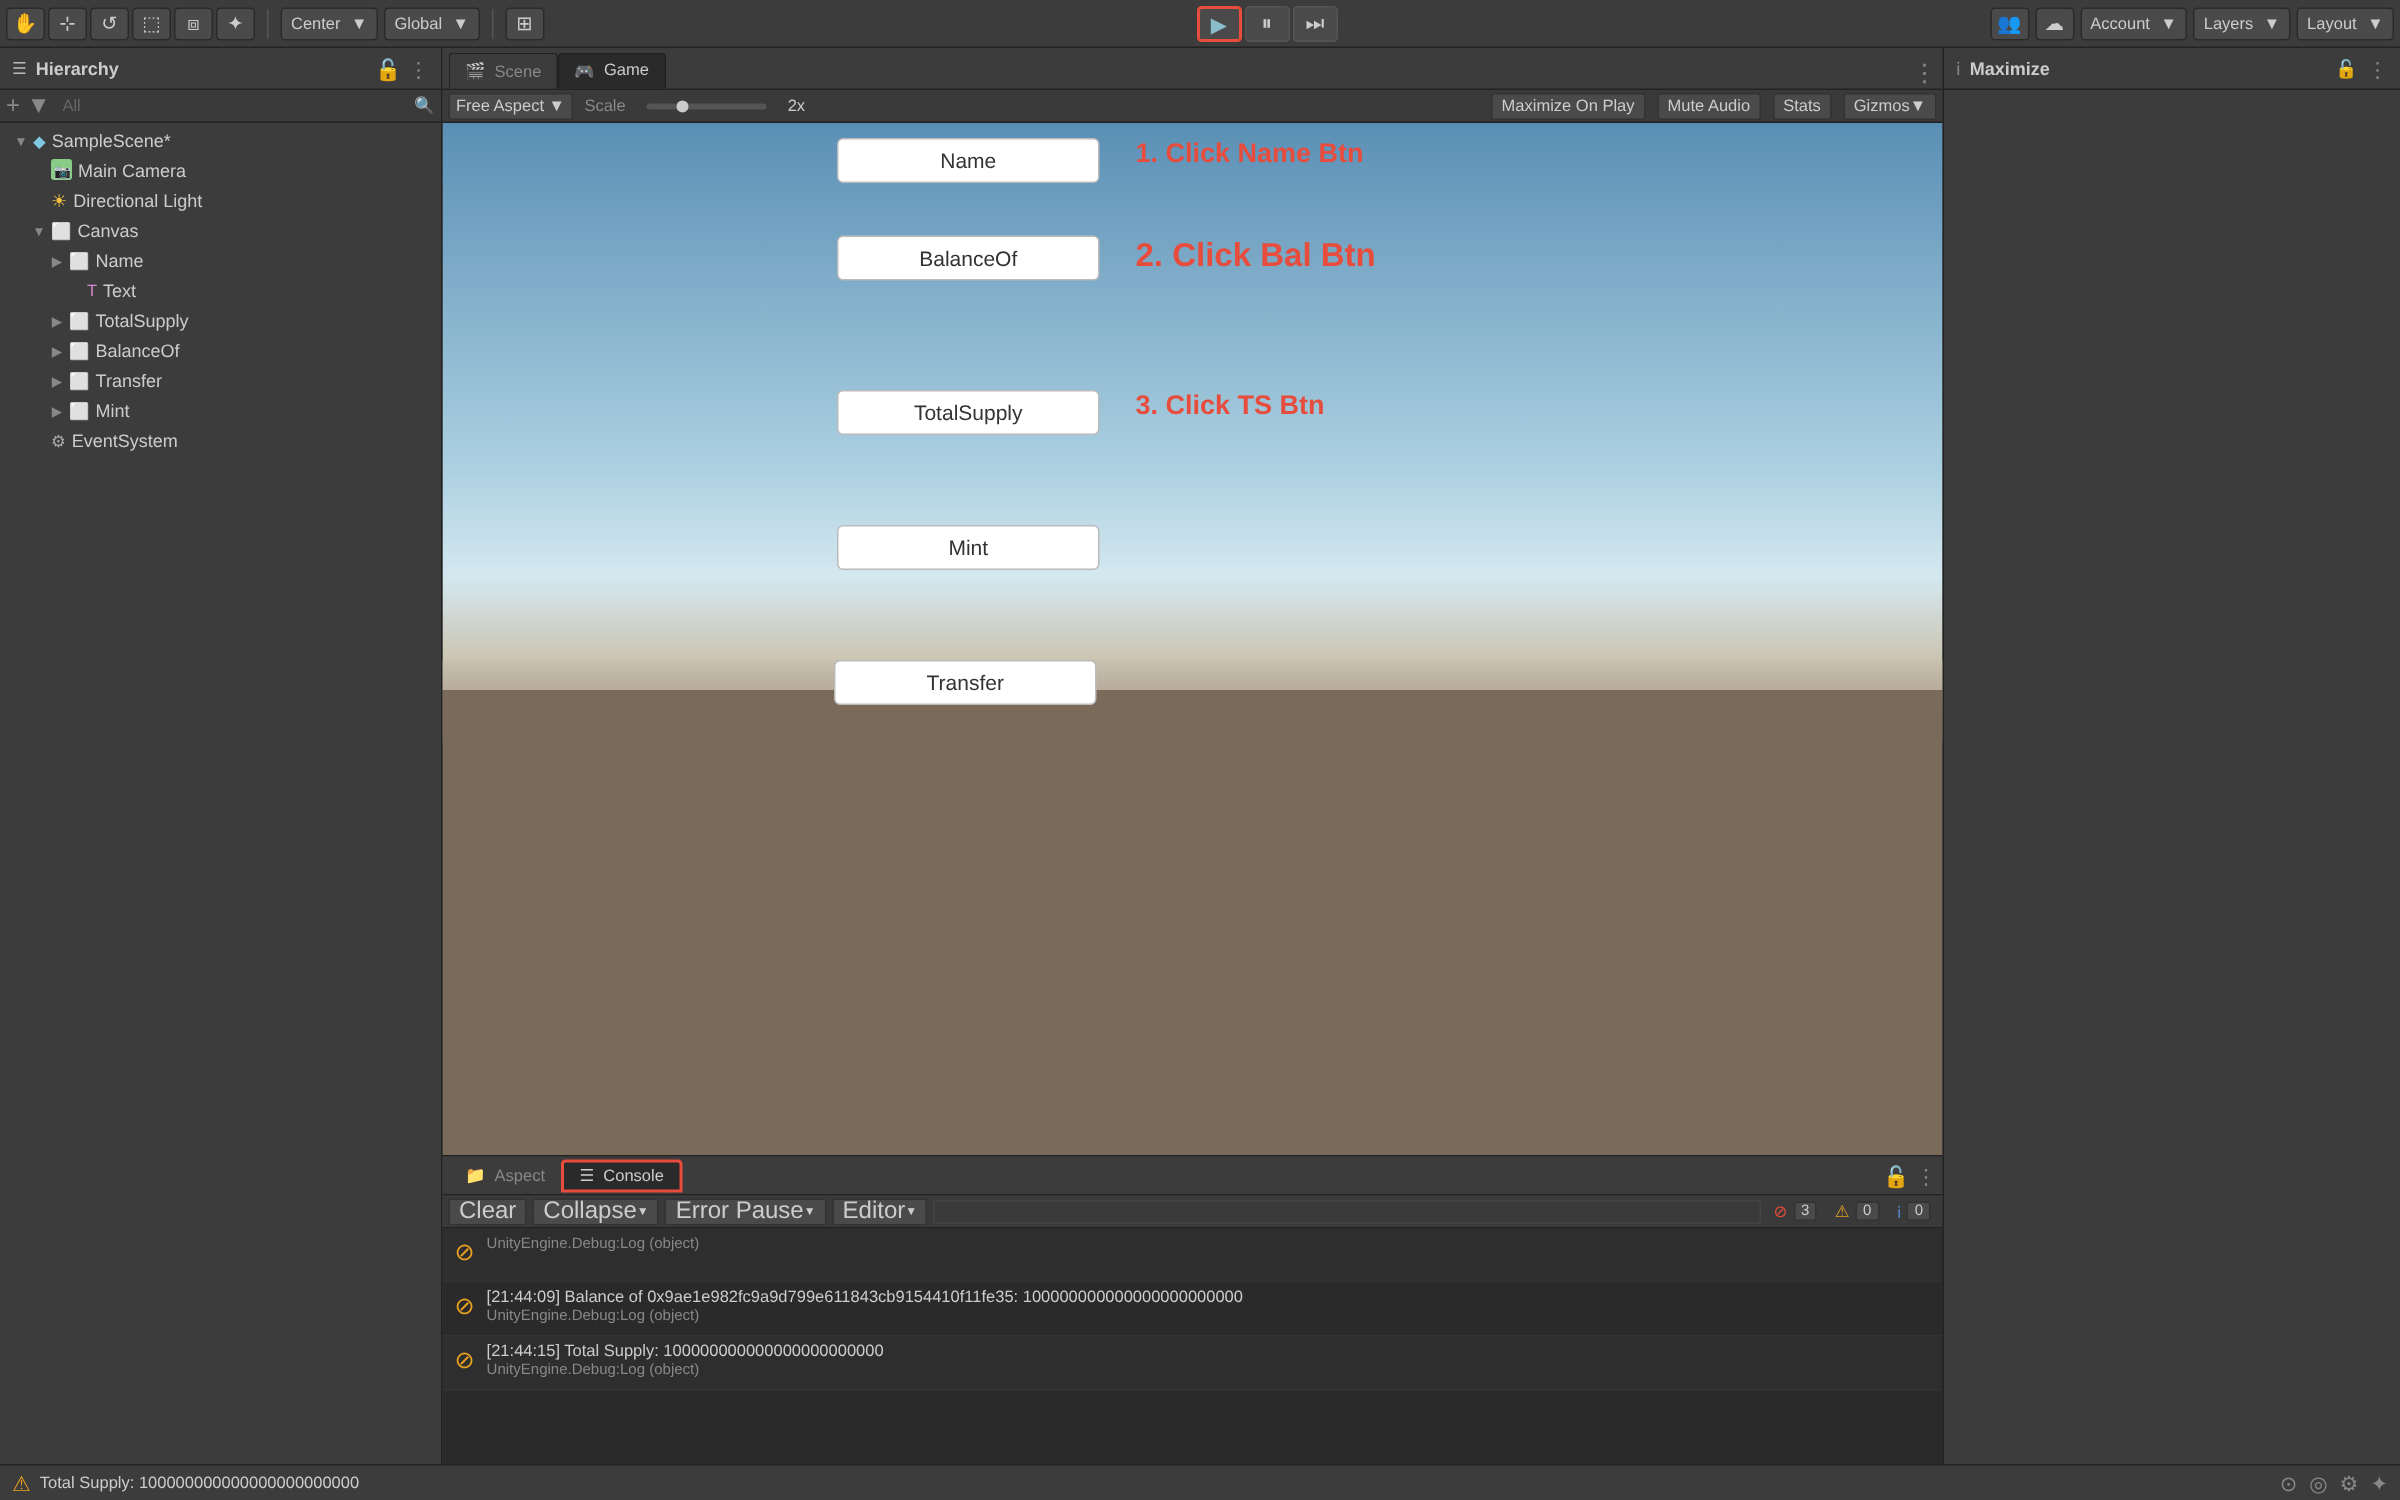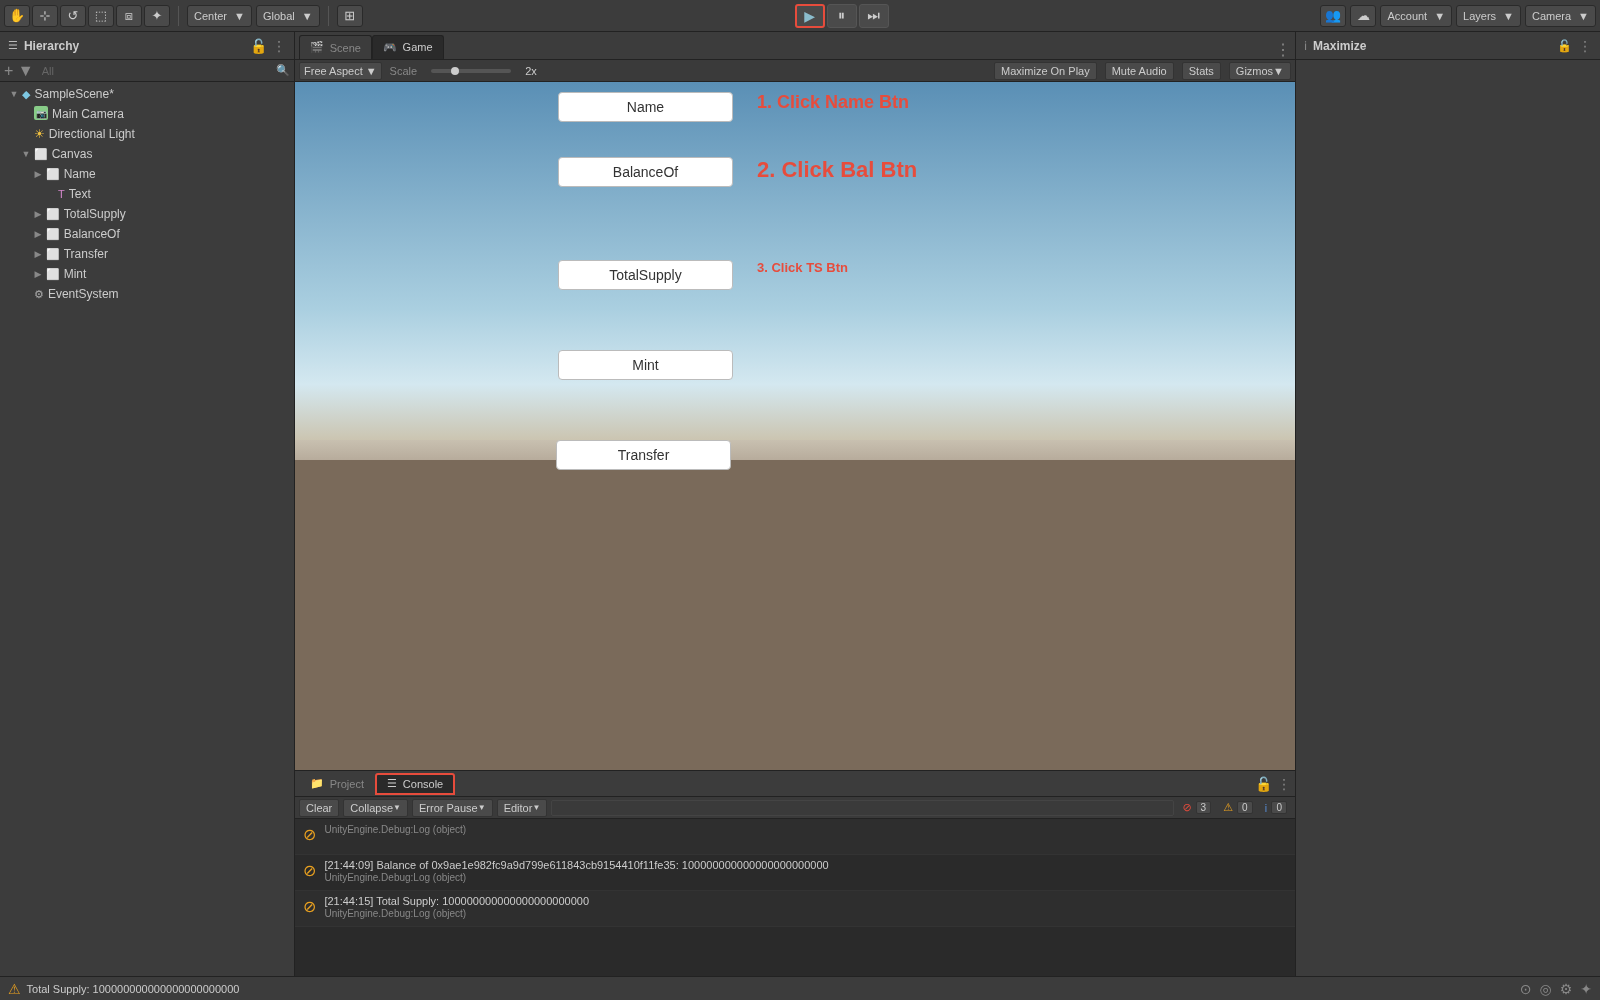--- a/index.html
+++ b/index.html
@@ -337,21 +337,21 @@
       padding: 0 4px;
       gap: 4px;
     }
     .console-btn {
       padding: 0 6px; height: 18px;
       background: #4a4a4a;
       border: 1px solid #333;
       border-radius: 2px;
       color: #ccc;
       cursor: pointer;
-      font-size: 11px;
+      font-size: 16px;
       display: flex; align-items: center;
     }
     .console-btn.has-arrow::after {
       content: ' ▼';
       font-size: 8px;
     }
     .console-search {
       flex: 1;
       height: 16px;
       background: #3a3a3a;
@@ -447,21 +447,21 @@
       <div class="toolbar-btn" title="Cloud">☁</div>
       <div class="toolbar-dropdown">
         <span>Account</span>
         <span>▼</span>
       </div>
       <div class="toolbar-dropdown">
         <span>Layers</span>
         <span>▼</span>
       </div>
       <div class="toolbar-dropdown">
-        <span>Camera</span>
+        <span>Layout</span>
         <span>▼</span>
       </div>
     </div>
   </div>
 
   <div class="content-area" style="flex:1; overflow:hidden;">
 
     <div class="left-panel">
       <div class="panel-header">
         <span>☰</span>
@@ -621,40 +621,40 @@
         <div class="game-button" style="left: 263px; top: 75px; width: 175px;">
           <span>BalanceOf</span>
         </div>
         <div class="game-label" style="left: 462px; top: 75px; color:#e74c3c; font-size:22px;">
           2. Click Bal Btn
         </div>
 
         <div class="game-button" style="left: 263px; top: 178px; width: 175px;">
           <span>TotalSupply</span>
         </div>
-        <div class="game-label" style="left: 462px; top: 178px; color:#e74c3c; font-size:13px;">
+        <div class="game-label" style="left: 462px; top: 178px; color:#e74c3c; font-size:18px;">
           3. Click TS Btn
         </div>
 
         <div class="game-button" style="left: 263px; top: 268px; width: 175px;">
           <span>Mint</span>
         </div>
 
         <div class="game-button" style="left: 261px; top: 358px; width: 175px;">
           <span>Transfer</span>
         </div>
 
       </div>
 
       <div class="bottom-panels">
 
         <div class="bottom-tabs">
           <div class="bottom-tab">
             <span>📁</span>
-            <span>Project</span>
+            <span>Aspect</span>
           </div>
           <div class="bottom-tab active console-tab-highlight">
             <span>☰</span>
             <span>Console</span>
           </div>
           <div class="bottom-tabs-right">
             <button class="panel-action-btn">🔓</button>
             <button class="panel-action-btn">⋮</button>
           </div>
         </div>

